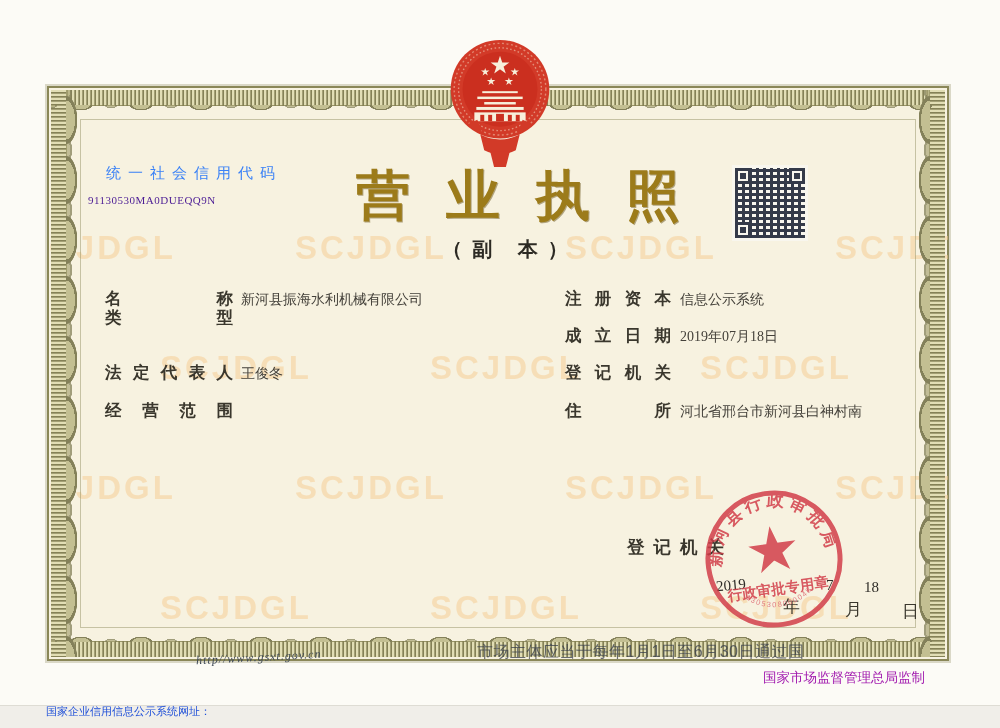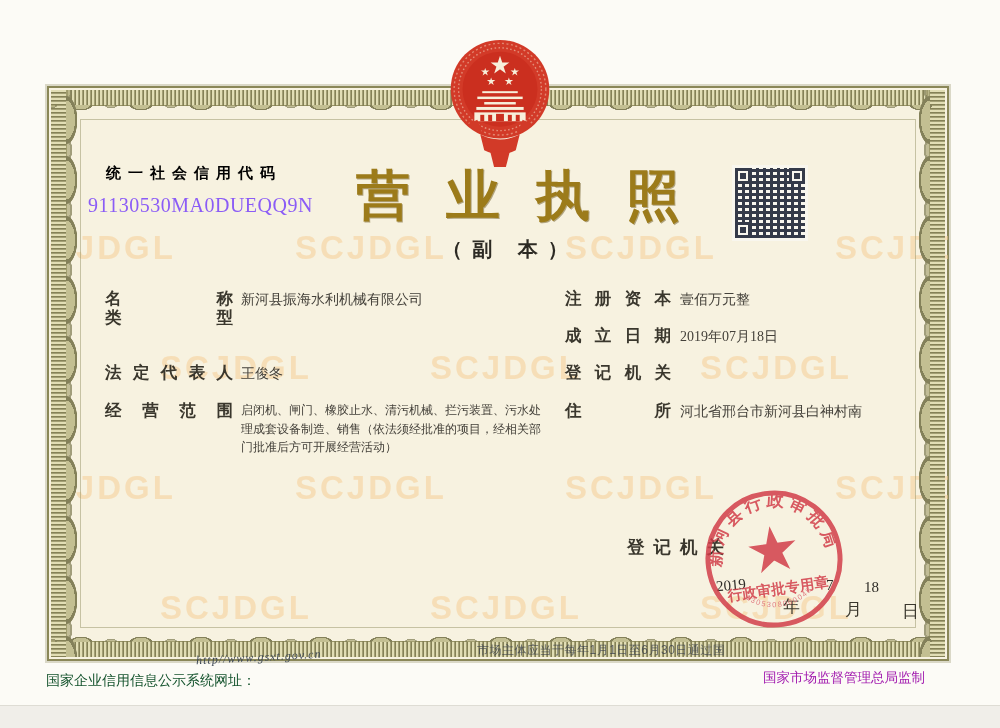--- a/index.html
+++ b/index.html
@@ -35,22 +35,22 @@
                       radial-gradient(ellipse 8px 15px at 8px 15px,rgba(170,166,118,.7) 0 4.5px,rgba(132,129,90,.75) 4.5px 6px,transparent 6.5px);
      background-size:14px 60px,8px 30px;background-position:100% 0,100% 15px;}
   .inner-edge{position:absolute;inset:32px;border:1px solid rgba(138,135,88,.45);z-index:2;}
   
   .wm{position:absolute;z-index:1;font-size:33px;font-weight:bold;letter-spacing:3px;
       color:rgba(246,205,150,.55);white-space:nowrap;}
   .wm-big{position:absolute;z-index:1;left:277px;top:250px;font-size:46px;font-weight:bold;
       letter-spacing:17px;color:rgba(243,196,137,.5);white-space:nowrap;}
   
   .abs{position:absolute;z-index:4;white-space:nowrap;}
-  .credit-label{left:106px;top:164px;font-size:15px;font-weight:bold;letter-spacing:7px;color:#000000;}
-  .credit-value{left:88px;top:194px;font-size:20px;font-family:"Liberation Serif",serif;letter-spacing:.5px;color:#8b5cf6;}
+  .credit-label{left:106px;top:164px;font-size:15px;font-weight:normal;letter-spacing:7px;color:#3b82f6;}
+  .credit-value{left:88px;top:194px;font-size:11px;font-family:"Liberation Serif",serif;letter-spacing:.5px;color:#4c1d95;}
   .title{left:0;top:160px;width:1000px;text-align:center;font-size:54px;font-weight:bold;
          letter-spacing:36px;padding-left:36px;color:#9c7b1a;text-shadow:1px 1px 0 rgba(94,72,12,.45);}
   .subtitle{left:0;top:236px;width:1000px;text-align:center;font-size:20px;font-weight:600;
             letter-spacing:10px;padding-left:10px;color:#2c2a23;}
   
   .qr{left:735px;top:168px;width:70px;height:70px;background-color:#f8f6ee;z-index:4;
       background-image:repeating-linear-gradient(0deg,#343a49 0 3px,transparent 3px 6px),
                        repeating-linear-gradient(90deg,#343a49 0 3px,transparent 3px 7px);
       box-shadow:0 0 0 3px #f8f6ee;}
   .qrf{position:absolute;width:16px;height:16px;border:3px solid #343a49;background:#f8f6ee;box-sizing:border-box;}
@@ -65,25 +65,25 @@
   .fvalue{font-size:14px;color:#44413a;font-family:"Liberation Serif",serif;}
   .lv{left:241px;} .rv{left:680px;}
   .scope{width:308px;font-size:12px;line-height:18.5px;white-space:normal;}
   
   .reg-label{left:627px;top:535px;font-size:17.5px;font-weight:bold;letter-spacing:9px;color:#3a372d;}
   .seal{position:absolute;left:701px;top:486px;width:146px;height:146px;z-index:6;
         transform:rotate(-8deg);opacity:.84;}
   .dnum{font-family:"Liberation Serif",serif;font-size:15px;color:#2f2d28;z-index:5;}
   .dchar{font-size:17px;color:#3a372d;z-index:5;}
   
-  .annual1{left:477px;top:642px;font-size:12px;color:rgba(55,62,75,.75);z-index:6;letter-spacing:.5px;}
+  .annual1{left:477px;top:642px;font-size:16px;color:rgba(55,62,75,.75);z-index:6;letter-spacing:.5px;}
   .annual2{left:477px;top:662px;font-size:12px;color:#3d4450;z-index:6;letter-spacing:.5px;}
   .hand-url{left:196px;top:650px;font-size:12px;font-style:italic;letter-spacing:1px;
             font-family:"Liberation Serif",serif;color:#3e4956;transform:rotate(-3deg);z-index:7;}
-  .footer-left{left:46px;top:672px;font-size:14px;color:#14532d;}
+  .footer-left{left:46px;top:704px;font-size:11px;color:#1d4ed8;}
   .footer-right{left:763px;top:669px;font-size:13.5px;color:#a21caf;}
   .scan-strip{position:absolute;left:0;top:705px;width:1000px;height:23px;background:#f0eee9;
               border-top:1px solid #dedcd4;z-index:0;}
   .emblem{position:absolute;left:446px;top:34px;width:108px;height:140px;z-index:8;}
 </style>
 </head>
 <body>
 
 <div class="screen">
 
@@ -152,24 +152,23 @@
     <div class="qrf tr"></div>
     <div class="qrf bl"></div>
   </div>
 
   <span class="abs flabel lw" style="top:288px">名称</span>
   <span class="abs fvalue lv" style="top:291px">新河县振海水利机械有限公司</span>
   <span class="abs flabel lw" style="top:307px">类型</span>
   <span class="abs flabel lw" style="top:362px">法定代表人</span>
   <span class="abs fvalue lv" style="top:365px">王俊冬</span>
   <span class="abs flabel lw" style="top:400px">经营范围</span>
-  <span class="abs fvalue lv scope" style="top:401px">启闭机、闸门、橡胶止水、清污机械、拦污装置、污水处理成套设备制造、销售（依法须经批准的项目，经相关部门批准后方可开展经营活动）</span>
 
   <span class="abs flabel rw" style="top:288px">注册资本</span>
-  <span class="abs fvalue rv" style="top:291px">壹佰万元整</span>
+  <span class="abs fvalue rv" style="top:291px">信息公示系统</span>
   <span class="abs flabel rw" style="top:325px">成立日期</span>
   <span class="abs fvalue rv" style="top:328px">2019年07月18日</span>
   <span class="abs flabel rw" style="top:362px">登记机关</span>
   <span class="abs flabel rw" style="top:400px">住所</span>
   <span class="abs fvalue rv" style="top:403px">河北省邢台市新河县白神村南</span>
 
   <div class="abs reg-label">登记机关</div>
   <span class="abs dnum" style="left:716px;top:577px;transform:rotate(-5deg)">2019</span>
   <span class="abs dchar" style="left:783px;top:595px">年</span>
   <span class="abs dnum" style="left:826px;top:577px">7</span>

